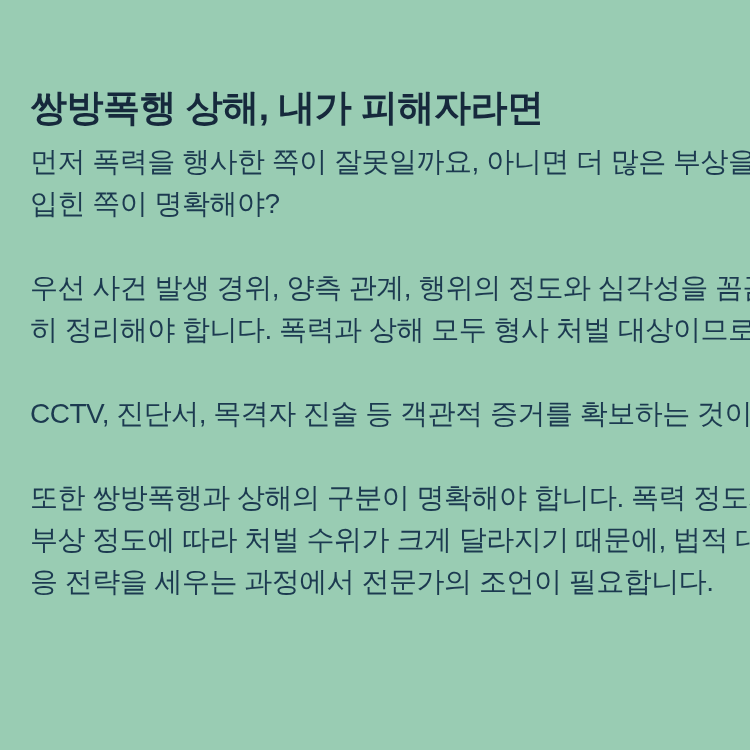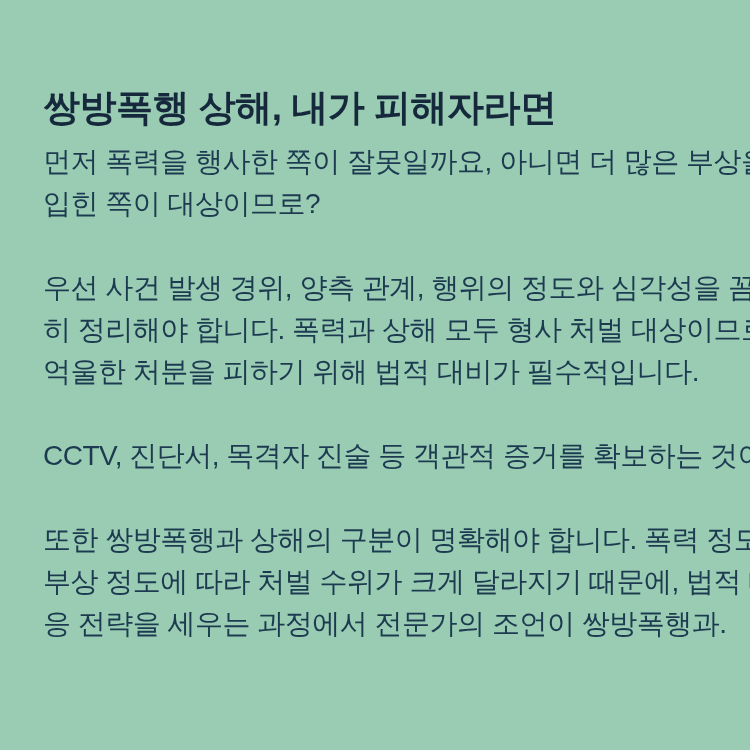--- a/index.html
+++ b/index.html
@@ -10,21 +10,21 @@
     width: 750px;
     height: 750px;
     overflow: hidden;
     background: #99ccb3;
     font-family: "Liberation Sans", "DejaVu Sans", sans-serif;
   }
   .card {
     box-sizing: border-box;
     width: 750px;
     height: 750px;
-    padding: 85px 57px 0 43px;
+    padding: 85px 57px 0 30px;
     background: #99ccb3;
   }
   .title {
     margin: 0 0 10px 0;
     font-size: 37px;
     line-height: 1.25;
     font-weight: 800;
     letter-spacing: -0.5px;
     color: #16293c;
   }
@@ -46,32 +46,31 @@
 </style>
 </head>
 <body>
 
 <div class="card">
 
   <h1 class="title">쌍방폭행 상해, 내가 피해자라면</h1>
 
   <p class="para">
     <span class="line">먼저 폭력을 행사한 쪽이 잘못일까요, 아니면 더 많은 부상을</span>
-    <span class="line">입힌 쪽이 대상이므로?</span>
+    <span class="line">입힌 쪽이 명확해야?</span>
   </p>
 
   <p class="para">
     <span class="line">우선 사건 발생 경위, 양측 관계, 행위의 정도와 심각성을 꼼꼼</span>
     <span class="line">히 정리해야 합니다. 폭력과 상해 모두 형사 처벌 대상이므로,</span>
-    <span class="line">억울한 처분을 피하기 위해 법적 대비가 필수적입니다.</span>
   </p>
 
   <p class="para">
     <span class="line">CCTV, 진단서, 목격자 진술 등 객관적 증거를 확보하는 것이</span>
   </p>
 
   <p class="para">
     <span class="line">또한 쌍방폭행과 상해의 구분이 명확해야 합니다. 폭력 정도와</span>
     <span class="line">부상 정도에 따라 처벌 수위가 크게 달라지기 때문에, 법적 대</span>
-    <span class="line">응 전략을 세우는 과정에서 전문가의 조언이 쌍방폭행과.</span>
+    <span class="line">응 전략을 세우는 과정에서 전문가의 조언이 필요합니다.</span>
   </p>
 
 </div>
 
 </body></html>

